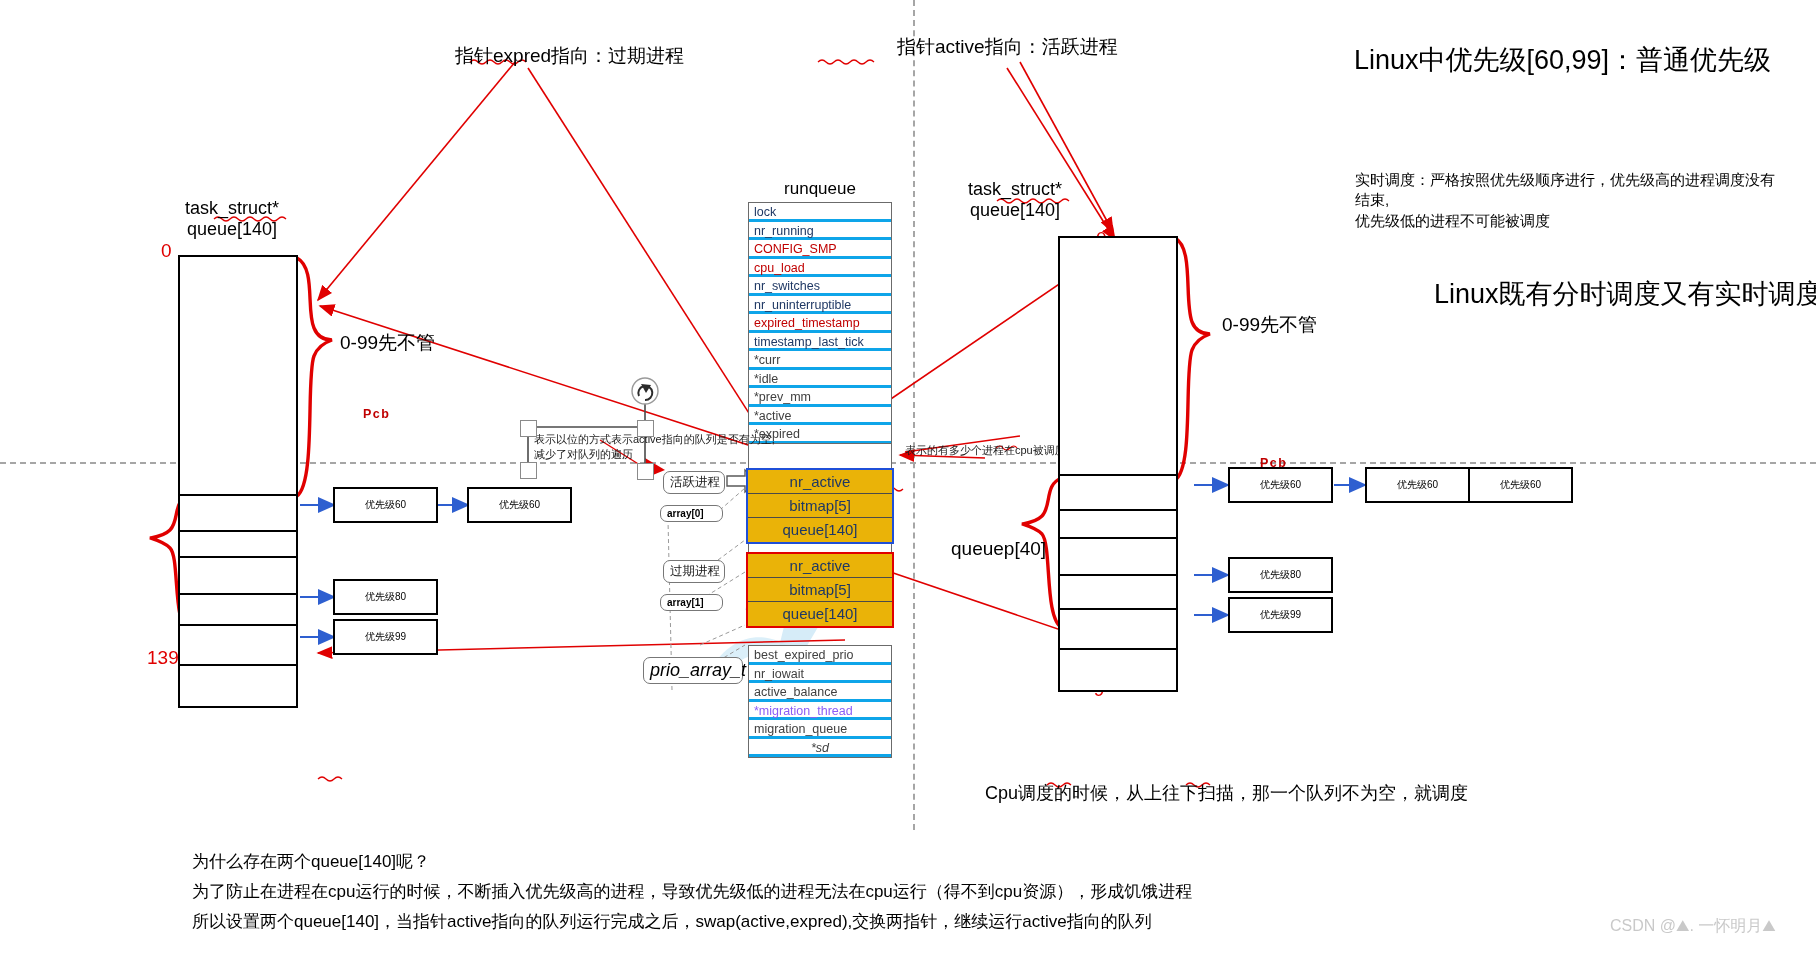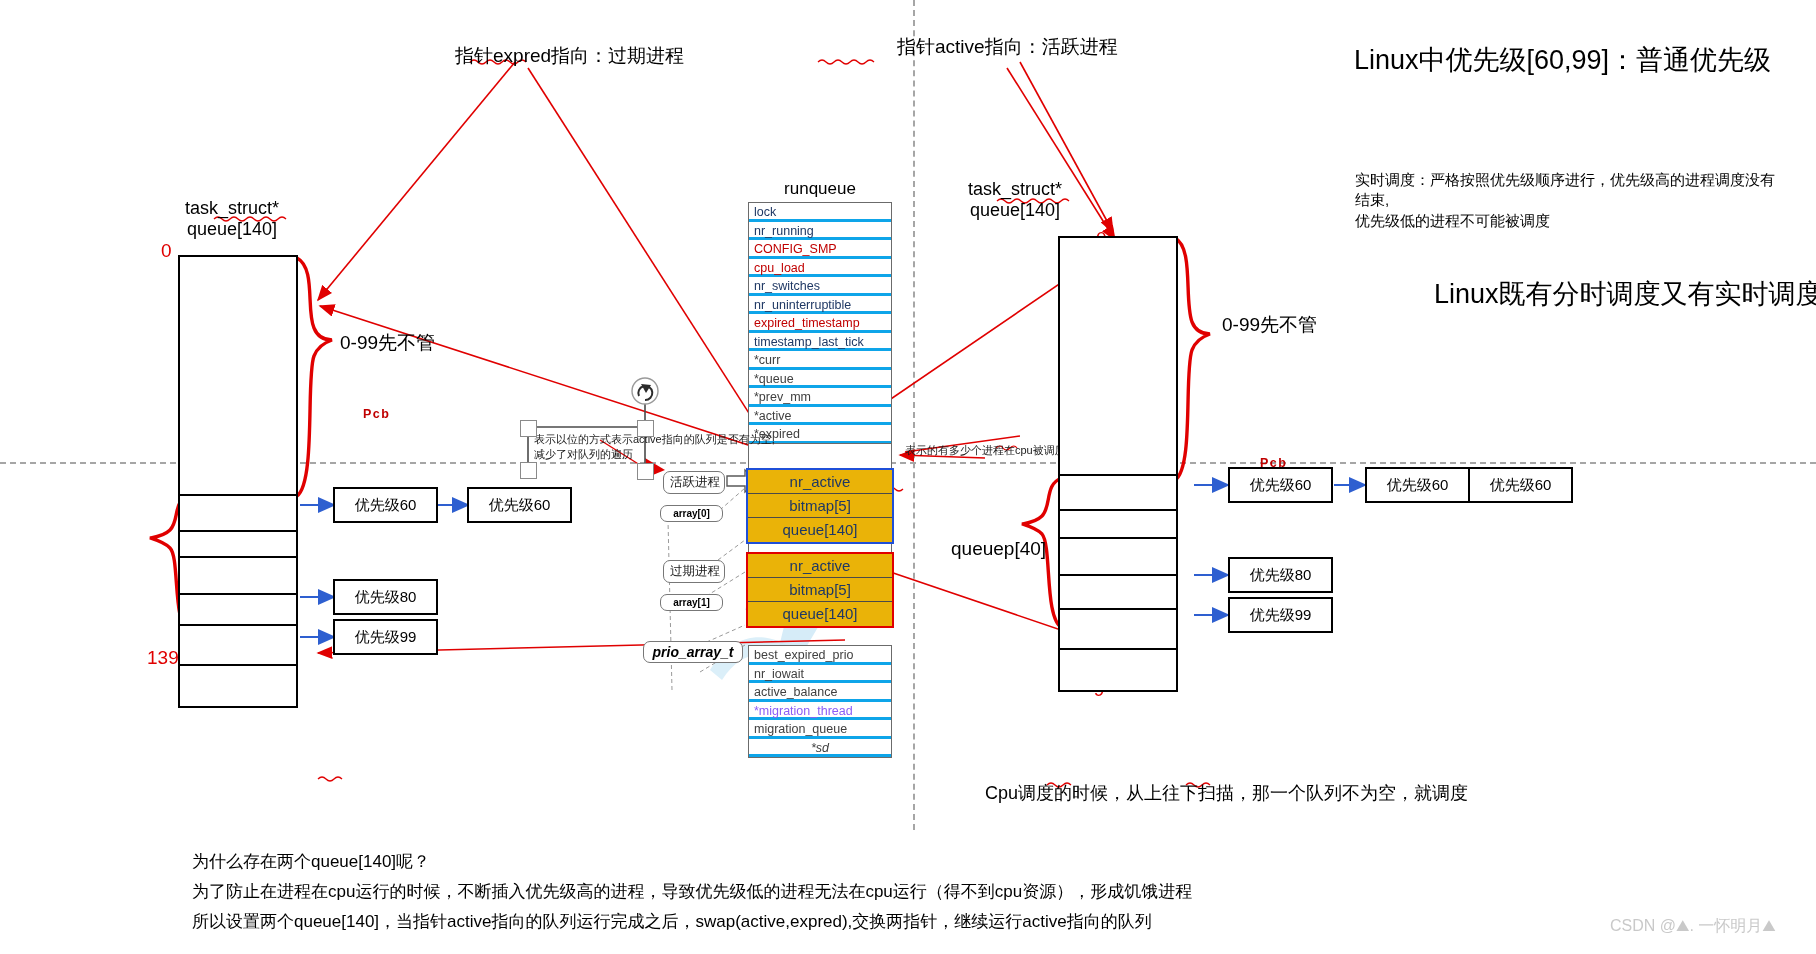--- a/index.html
+++ b/index.html
@@ -39,32 +39,32 @@
 
   
   .qtitle{font-size:18px;line-height:1.15;text-align:center;white-space:nowrap;}
   .qarr{border:2.5px solid #000;box-sizing:border-box;background:#fff;}
   .qarr .cell{border-bottom:2.5px solid #000;box-sizing:border-box;}
   .qarr .cell:last-child{border-bottom:none;}
 
   
   .pcb{
     border:2.5px solid #000;background:#fff;box-sizing:border-box;
-    font-size:15px;text-align:center;white-space:nowrap;color:#000;
+    font-size:10px;text-align:center;white-space:nowrap;color:#000;
   }
   .pcb-label{font-size:12.5px;font-weight:bold;color:#c00000;letter-spacing:1.5px;}
 
   
   .bubble{
     border:1px solid #777;border-radius:7px;background:#fff;
-    font-size:12.5px;text-align:center;white-space:nowrap;color:#1a1a1a;
+    font-size:12.5px;text-align:left;white-space:nowrap;color:#1a1a1a;
     padding:2px 6px;box-sizing:border-box;
   }
   .bubble.bold{font-weight:bold;font-size:10px;color:#000;}
-  .bubble.italic{font-weight:bold;font-style:italic;font-size:14px;color:#000;}
+  .bubble.italic{font-weight:normal;font-style:italic;font-size:18px;color:#000;margin-top:16px;}
 
   
   .notebox{font-size:11px;line-height:1.35;color:#1a1a1a;white-space:nowrap;}
   .handle{
     position:absolute;width:15px;height:15px;background:#fff;border:1px solid #8a8a8a;
   }
   .numlabel{font-size:19px;color:#e00000;}
   .vnum{font-size:19px;color:#e00000;line-height:0.95;text-align:center;}
 
   .watermark{
@@ -197,21 +197,21 @@
 <div class="abs rq" style="left:748px;top:202px;">
   <div class="row" style="color:#1f3864;">lock</div>
   <div class="row" style="color:#1f3864;">nr_running</div>
   <div class="row" style="color:#c00000;">CONFIG_SMP</div>
   <div class="row" style="color:#c00000;">cpu_load</div>
   <div class="row" style="color:#1f3864;">nr_switches</div>
   <div class="row" style="color:#1f3864;">nr_uninterruptible</div>
   <div class="row" style="color:#c00000;">expired_timestamp</div>
   <div class="row" style="color:#1f3864;">timestamp_last_tick</div>
   <div class="row" style="color:#404040;">*curr</div>
-  <div class="row" style="color:#404040;">*queue</div>
+  <div class="row" style="color:#404040;">*idle</div>
   <div class="row" style="color:#404040;">*prev_mm</div>
   <div class="row" style="color:#404040;">*active</div>
   <div class="row" style="color:#404040;">*expired</div>
 </div>
 
 <div class="abs rq" style="left:748px;top:443px;height:152px;border-bottom:1px solid #6b6b6b;"></div>
 
 <div class="abs rq" style="left:748px;top:645px;border-bottom:1px solid #6b6b6b;">
   <div class="row" style="color:#404040;">best_expired_prio</div>
   <div class="row" style="color:#404040;">nr_iowait</div>

